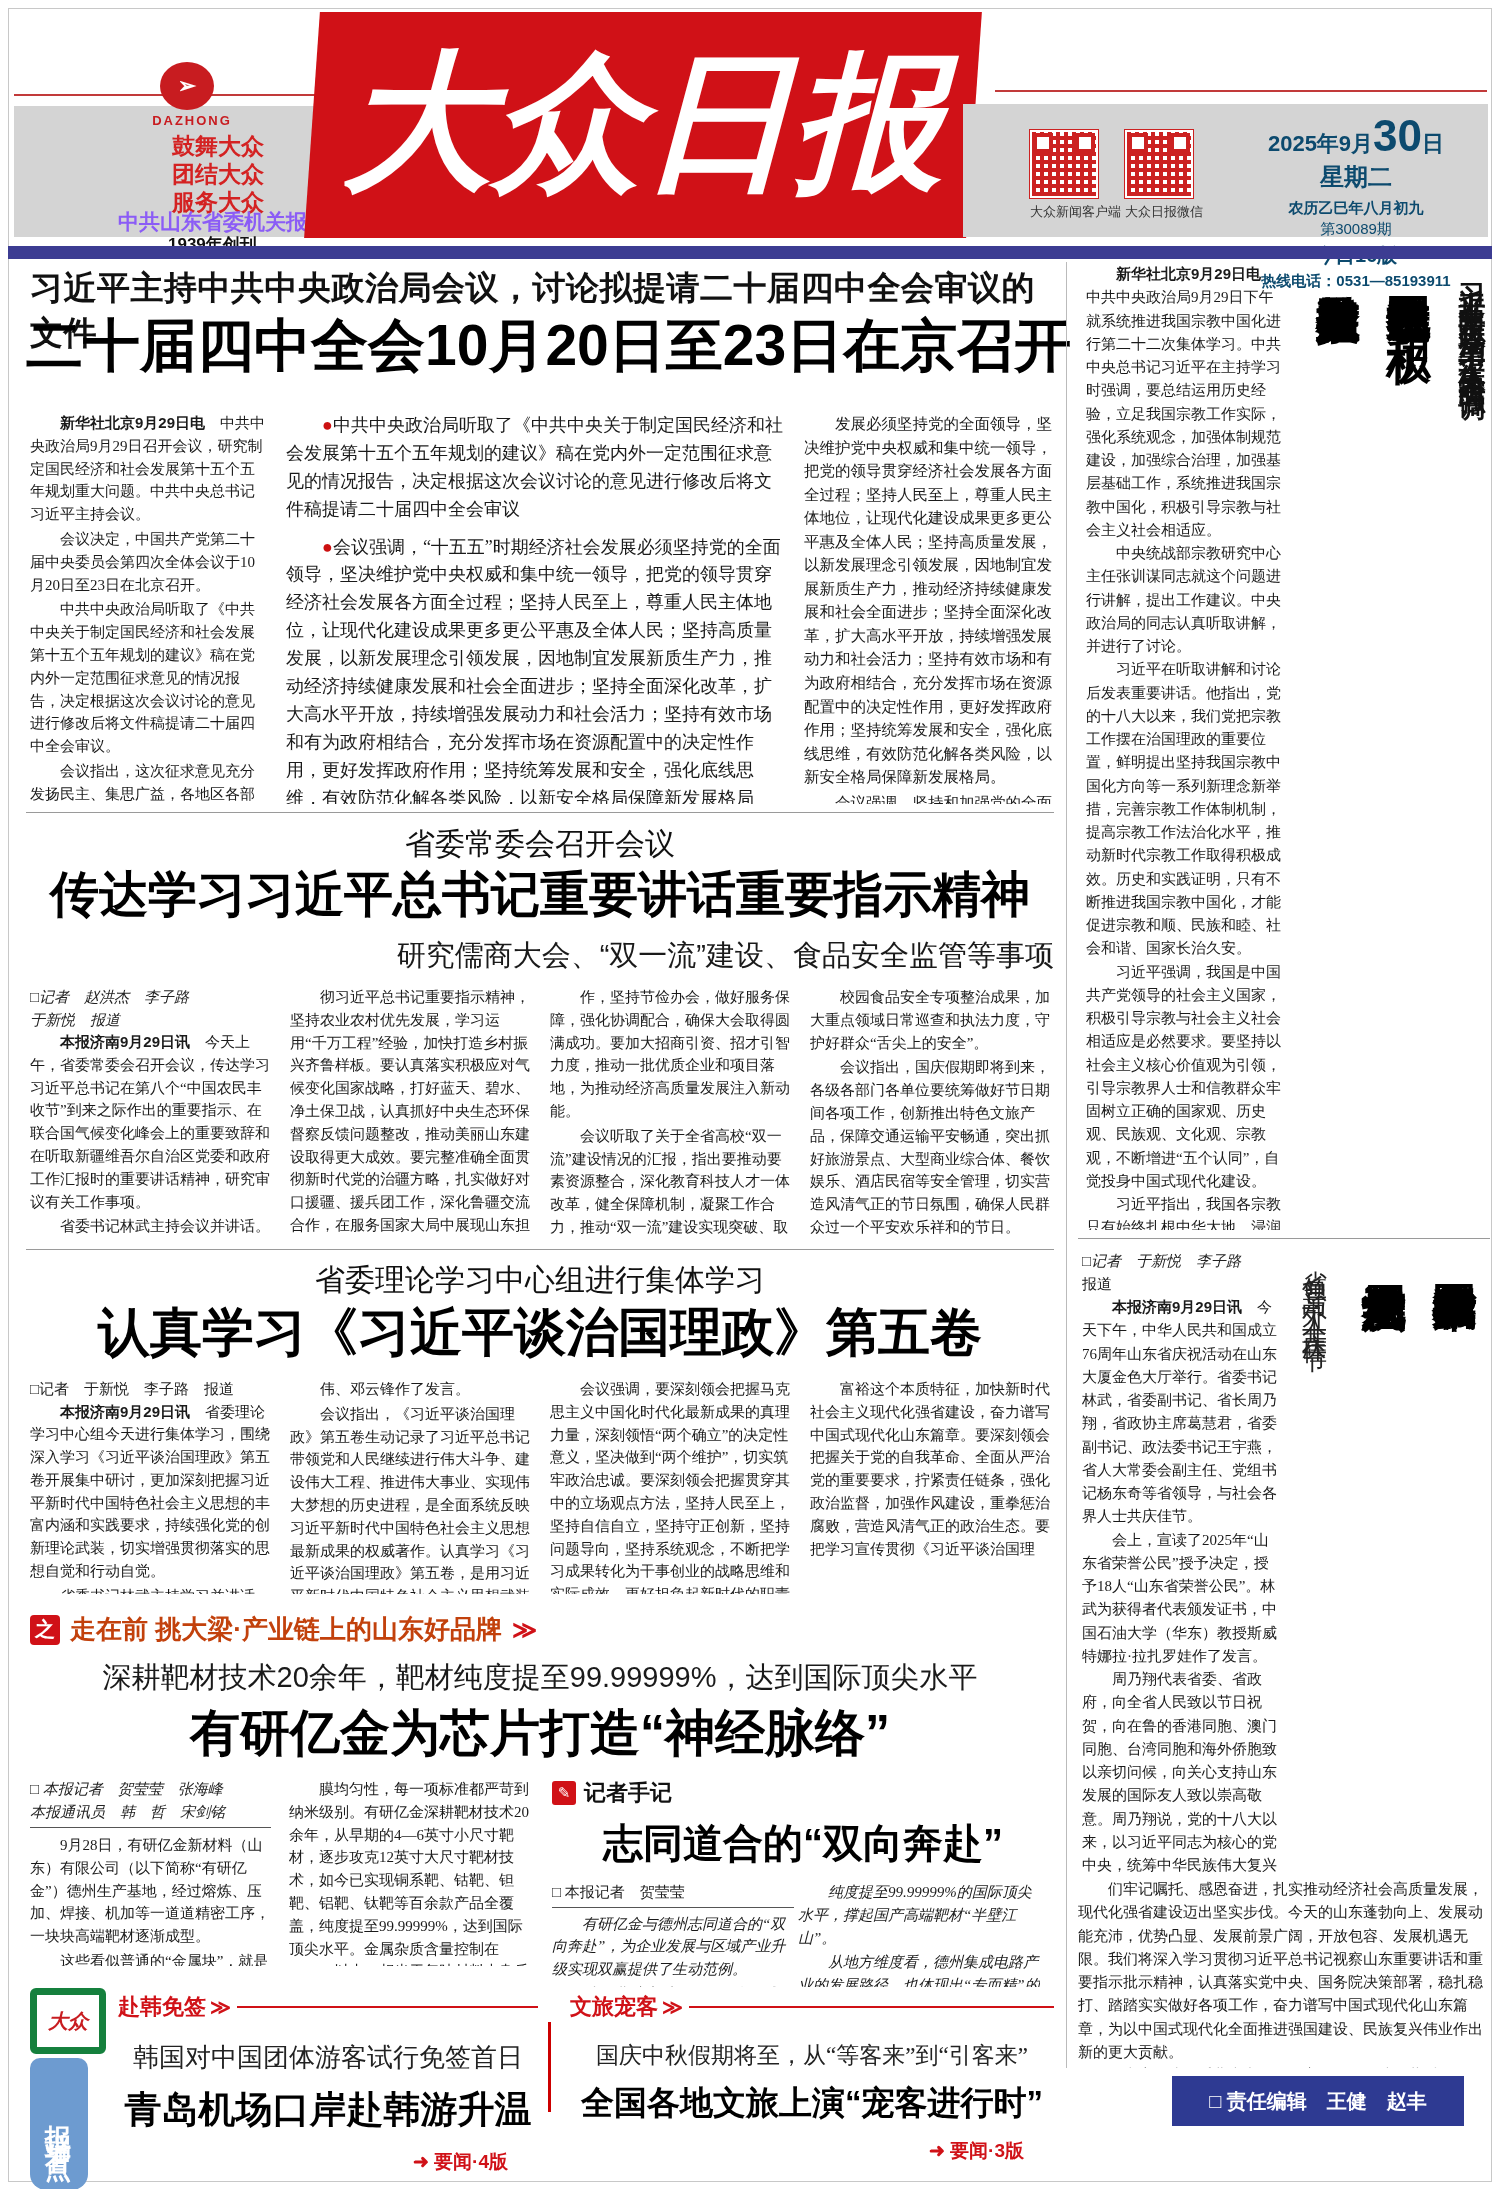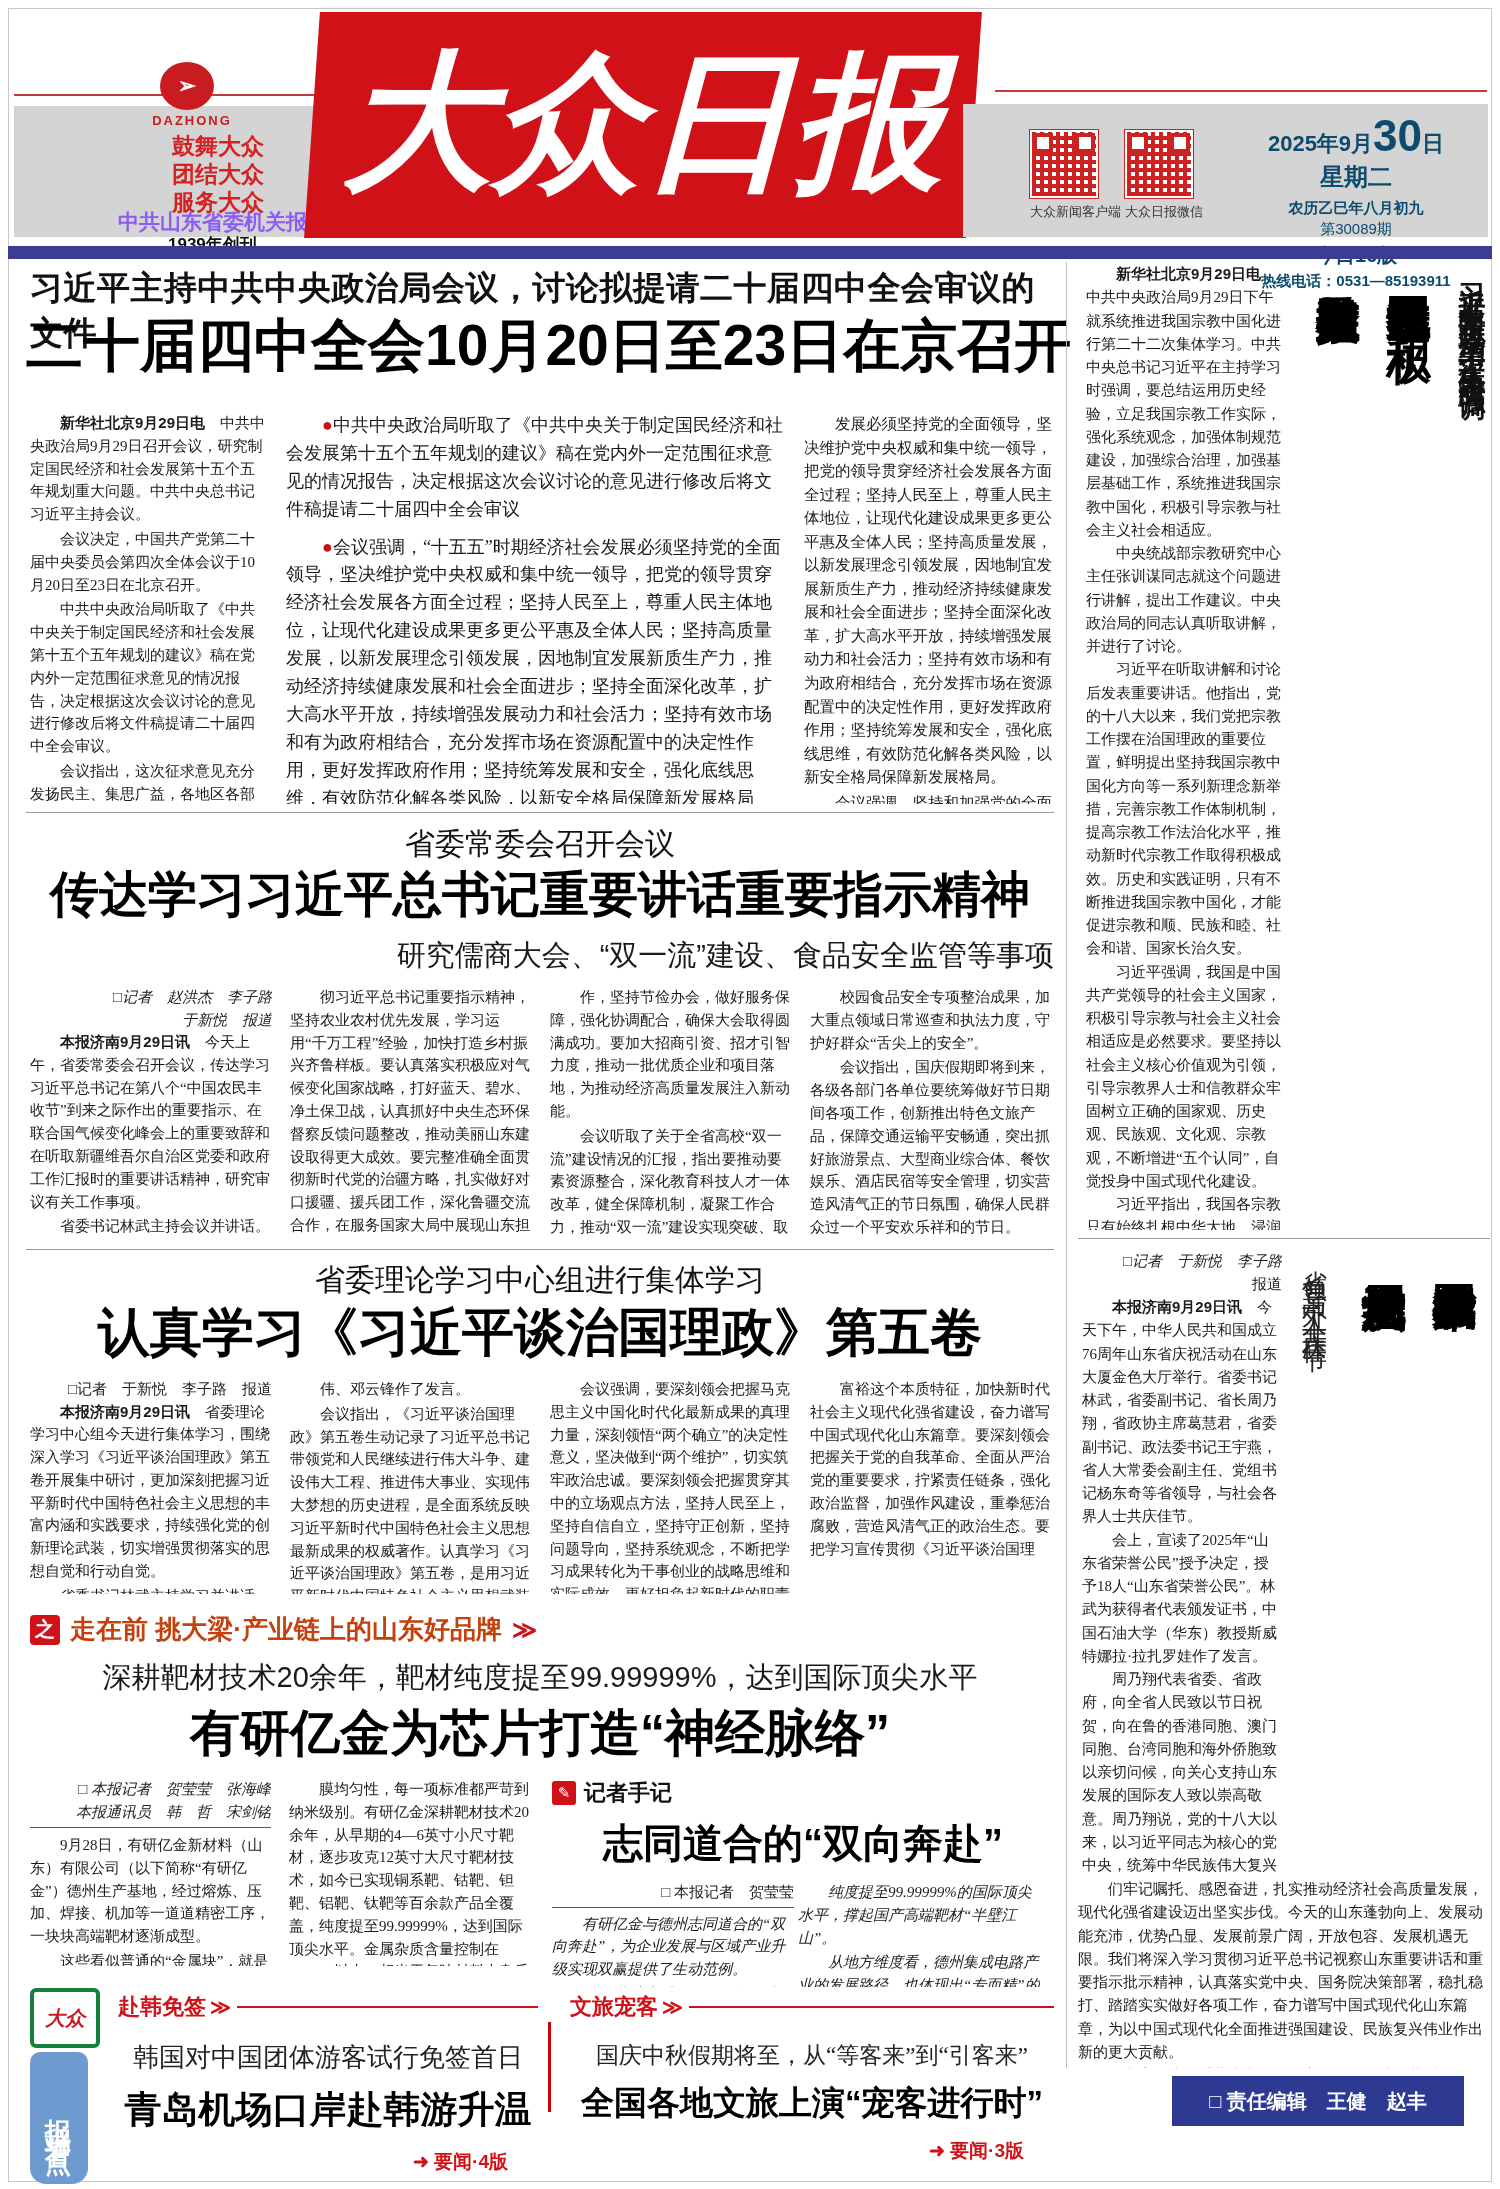--- a/index.html
+++ b/index.html
@@ -31,21 +31,21 @@
   .pages{font-weight:bold;font-size:20px;margin-top:3px;}
   .hotline{font-weight:bold;font-size:15px;margin-top:3px;}
   .bluebar{left:8px;top:246px;width:1484px;height:13px;background:#3c3c92;}
   
   .kicker{font-family:"Liberation Sans",sans-serif;font-weight:bold;color:#111;}
   .headline{font-family:"Liberation Sans",sans-serif;font-weight:900;color:#000;letter-spacing:0;}
   .cols{display:flex;overflow:hidden;}
   .col{overflow:hidden;}
   .col p{margin:0 0 2px 0;text-indent:2em;line-height:1.52;}
   .lead-label{font-weight:bold;font-family:"Liberation Sans",sans-serif;}
-  .byline{font-size:15px;color:#222;line-height:1.5;text-align:right;}
+  .byline{font-size:15px;color:#222;line-height:1.5;}
   .byline .names{font-style:italic;}
   .thin-rule{background:#9a9a9a;height:1px;}
   .v-divider{width:1px;background:#bbb;}
   
   .bullets p::first-letter{color:#cc1111;}
   .bullets p{text-indent:2em;line-height:1.55;margin-bottom:10px;}
   .v-kicker{writing-mode:vertical-rl;font-family:"Liberation Sans",sans-serif;font-weight:bold;font-size:27px;letter-spacing:5px;color:#111;}
   .v-headline{writing-mode:vertical-rl;font-family:"Liberation Sans",sans-serif;font-weight:900;font-size:44px;line-height:1.6;color:#000;}
   .v-headline span{display:block;}
   .v-subhead{writing-mode:vertical-rl;font-family:"Liberation Sans",sans-serif;font-size:25px;letter-spacing:7px;color:#222;}
@@ -54,21 +54,21 @@
   
   .brand-row{display:flex;align-items:center;gap:10px;font-family:"Liberation Sans",sans-serif;}
   .brand-logo{width:30px;height:30px;background:#d01117;color:#fff;border-radius:4px;display:flex;align-items:center;justify-content:center;font-size:20px;font-weight:bold;}
   .brand-label{color:#c2410c;font-weight:bold;font-size:26px;}
   .brand-chev{color:#d01117;font-weight:bold;font-size:24px;}
   .note-label-row{display:flex;align-items:center;gap:8px;font-family:"Liberation Sans",sans-serif;}
   .note-icon{width:24px;height:24px;background:#d01117;color:#fff;display:flex;align-items:center;justify-content:center;font-size:15px;border-radius:3px;}
   .note-label{font-weight:bold;font-size:22px;color:#111;}
   .note-body p{font-style:italic;}
   
-  .tab-card{width:62px;height:52px;background:#fff;border:4px solid #15803d;border-radius:6px;display:flex;align-items:center;justify-content:center;color:#c81c20;font-weight:bold;font-size:20px;font-family:"DejaVu Serif",serif;font-style:italic;}
+  .tab-card{width:62px;height:52px;background:#fff;border:7px solid #15803d;border-radius:6px;display:flex;align-items:center;justify-content:center;color:#c81c20;font-weight:bold;font-size:20px;font-family:"DejaVu Serif",serif;font-style:italic;}
   .tab-bar{width:58px;background:#6d9bd0;border-radius:10px 10px 16px 16px;display:flex;align-items:center;justify-content:center;}
   .tab-text{writing-mode:vertical-rl;color:#fff;font-family:"Liberation Sans",sans-serif;font-weight:bold;font-size:26px;letter-spacing:10px;}
   .teaser-label-row{display:flex;align-items:center;}
   .teaser-label{color:#d01117;font-weight:bold;font-size:22px;font-family:"Liberation Sans",sans-serif;white-space:nowrap;}
   .teaser-chev{color:#d01117;font-size:20px;font-weight:bold;margin:0 6px 0 4px;}
   .teaser-line{flex:1;height:2px;background:#d01117;}
   .teaser-kicker{font-size:24px;color:#222;text-align:center;font-family:"Liberation Serif",serif;}
   .teaser-headline{font-family:"Liberation Sans",sans-serif;font-weight:900;color:#000;text-align:center;}
   .teaser-page{color:#d01117;font-weight:bold;font-size:19px;font-family:"Liberation Sans",sans-serif;text-align:right;}
   .red-vbar{width:3px;background:#c00;}

